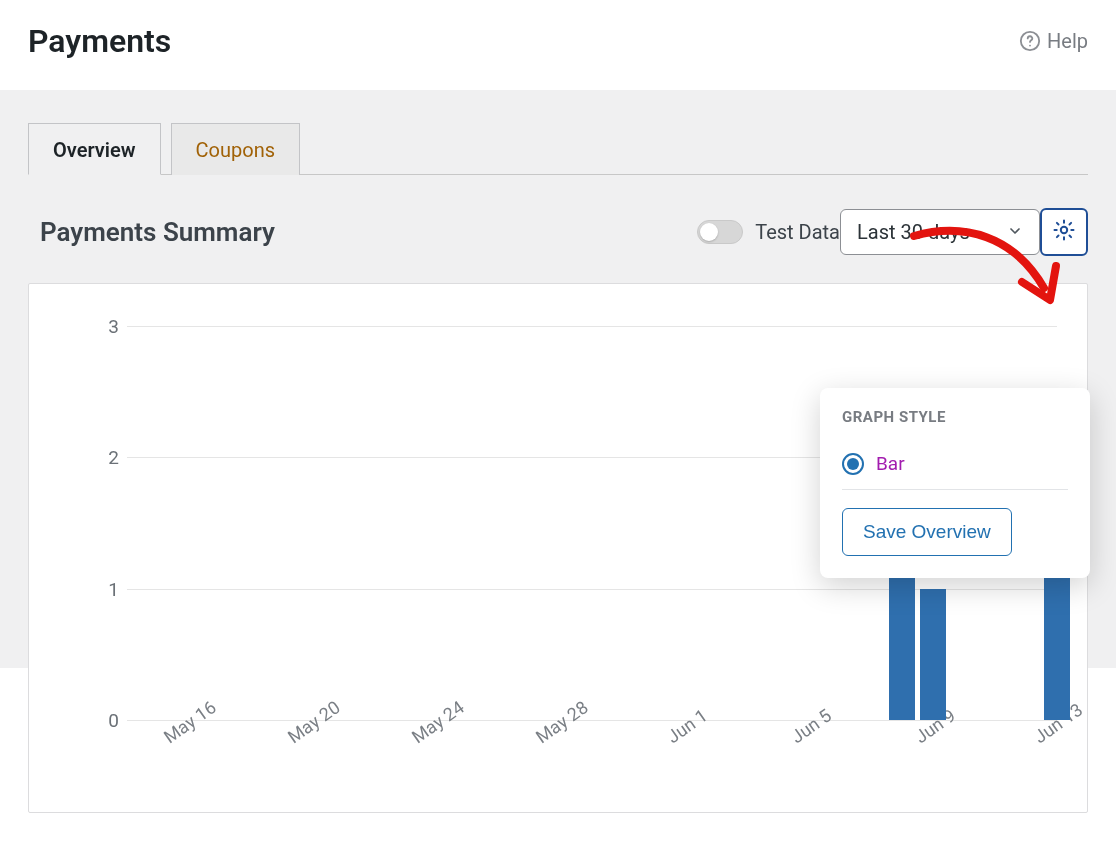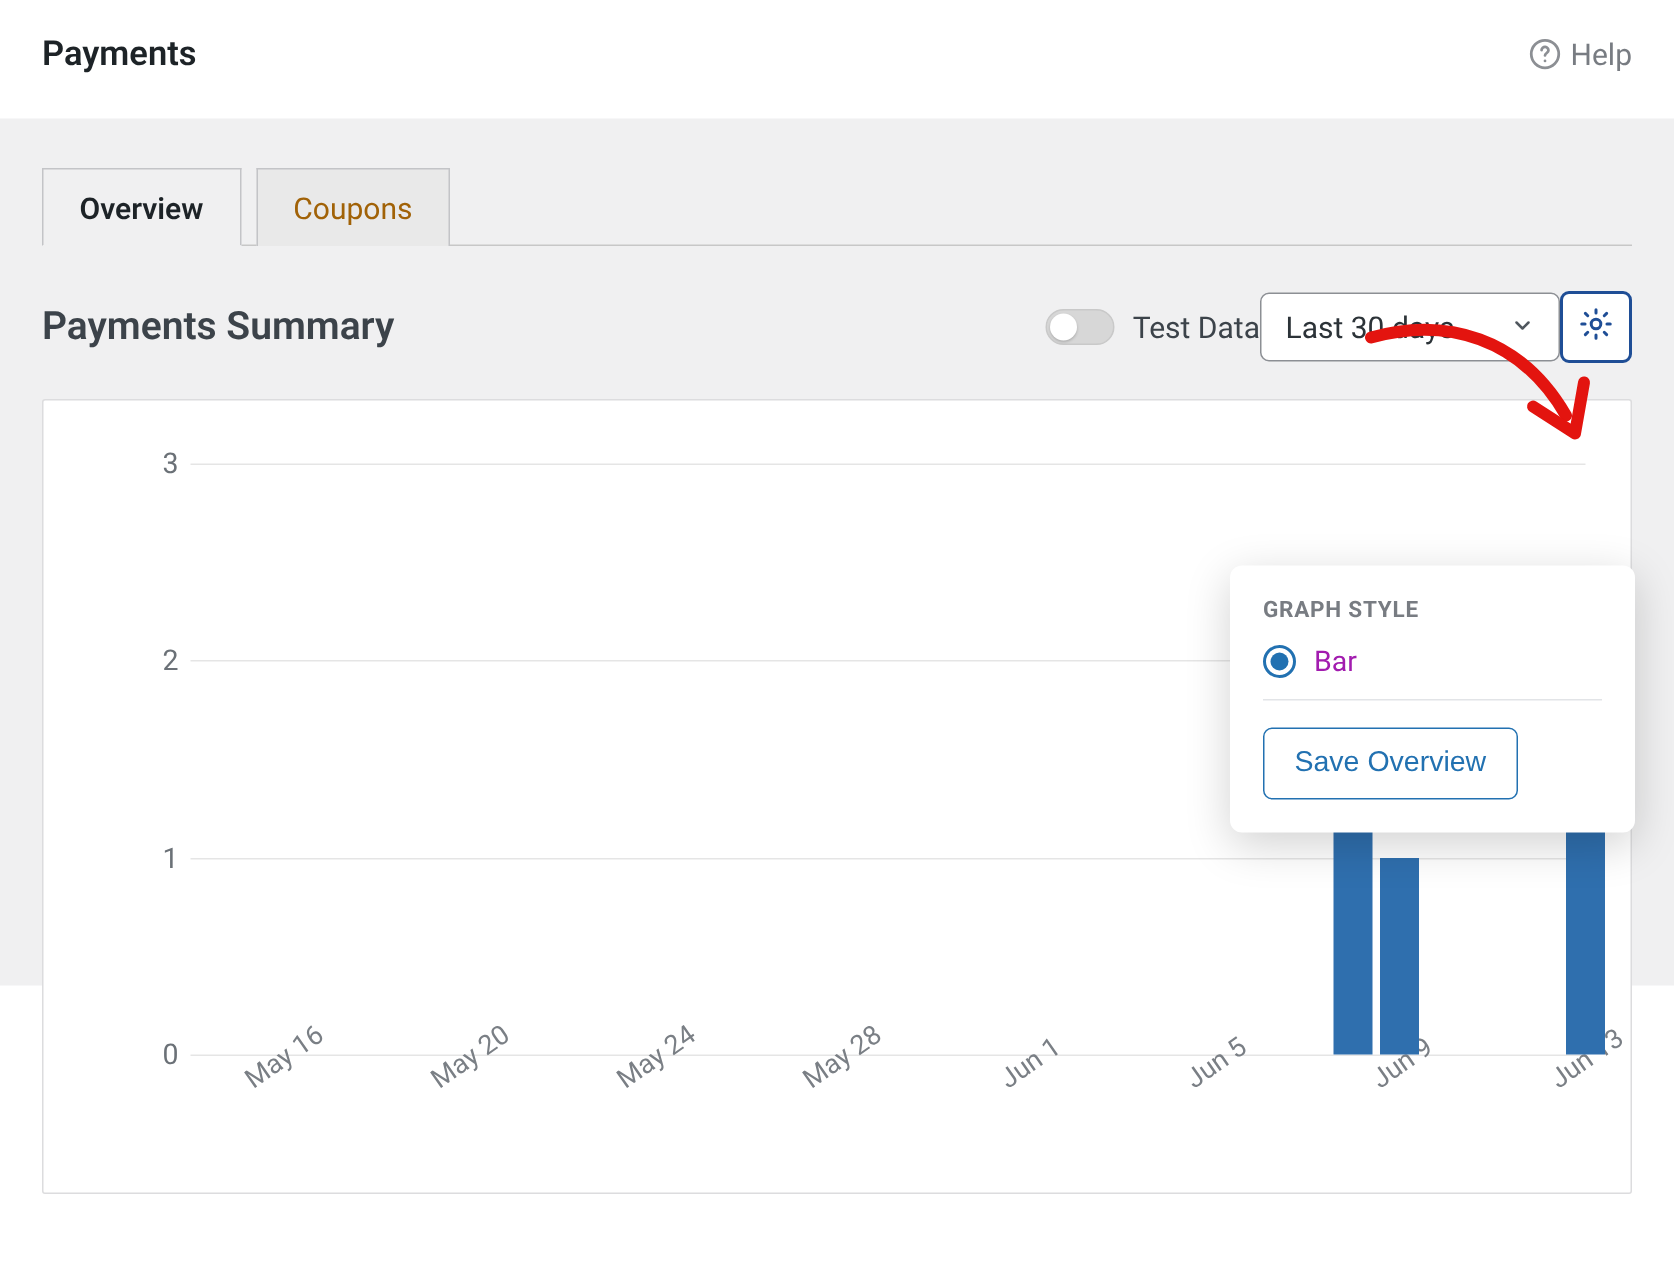--- a/index.html
+++ b/index.html
@@ -8,21 +8,21 @@
 
   
   .page-header {
     background: #fff;
     padding: 22px 28px 30px;
     display: flex;
     justify-content: space-between;
     align-items: center;
   }
   .page-title {
-    font-size: 23px;
+    font-size: 32px;
     font-weight: 600;
     color: #1d2327;
     margin: 0;
   }
   .help-link {
     display: flex;
     align-items: center;
     gap: 6px;
     color: #787c82;
     font-size: 20px;
@@ -69,21 +69,21 @@
   .summary-row {
     display: flex;
     align-items: center;
     justify-content: space-between;
     padding: 30px 0 24px;
   }
   .summary-title {
     font-size: 26px;
     font-weight: 600;
     color: #3c434a;
-    margin: 0;
+    margin: 12px;
   }
   .summary-controls {
     display: flex;
     align-items: center;
   }
   .toggle {
     display: flex;
     align-items: center;
     gap: 12px;
   }
@@ -143,21 +143,21 @@
     border-radius: 8px;
     box-shadow: 0 8px 30px rgba(0,0,0,.18);
     padding: 20px 22px 22px;
     z-index: 20;
   }
   .popover-title {
     font-size: 15px;
     font-weight: 700;
     letter-spacing: .5px;
     color: #787c82;
-    margin: 0 0 14px;
+    margin: 0 0 26px;
   }
   .radio-row {
     display: flex;
     align-items: center;
     gap: 12px;
     margin-bottom: 12px;
     cursor: pointer;
   }
   .radio-outer {
     width: 22px; height: 22px;

